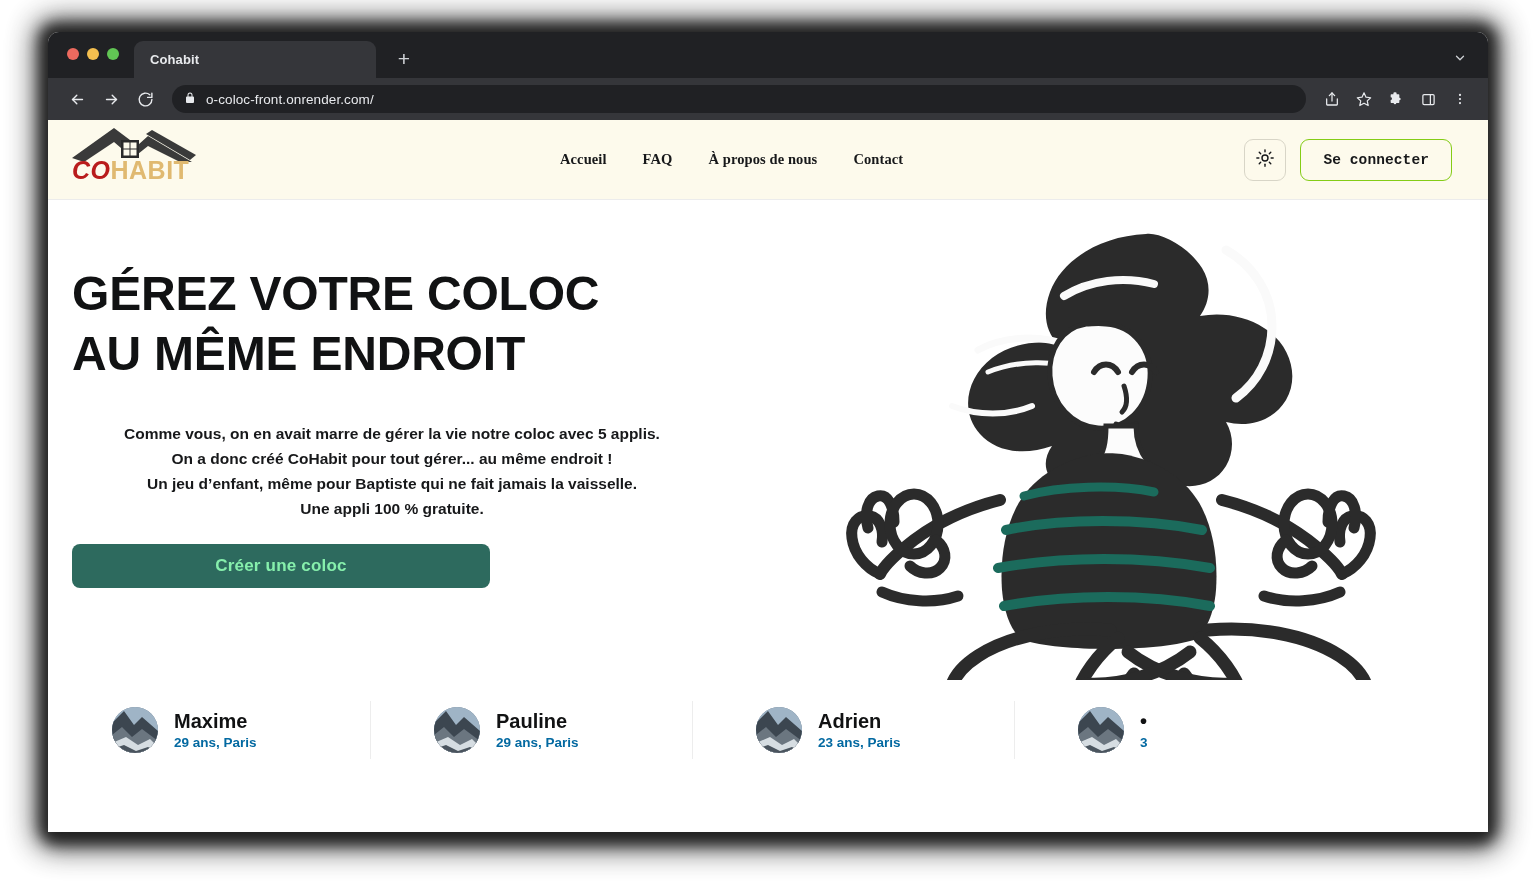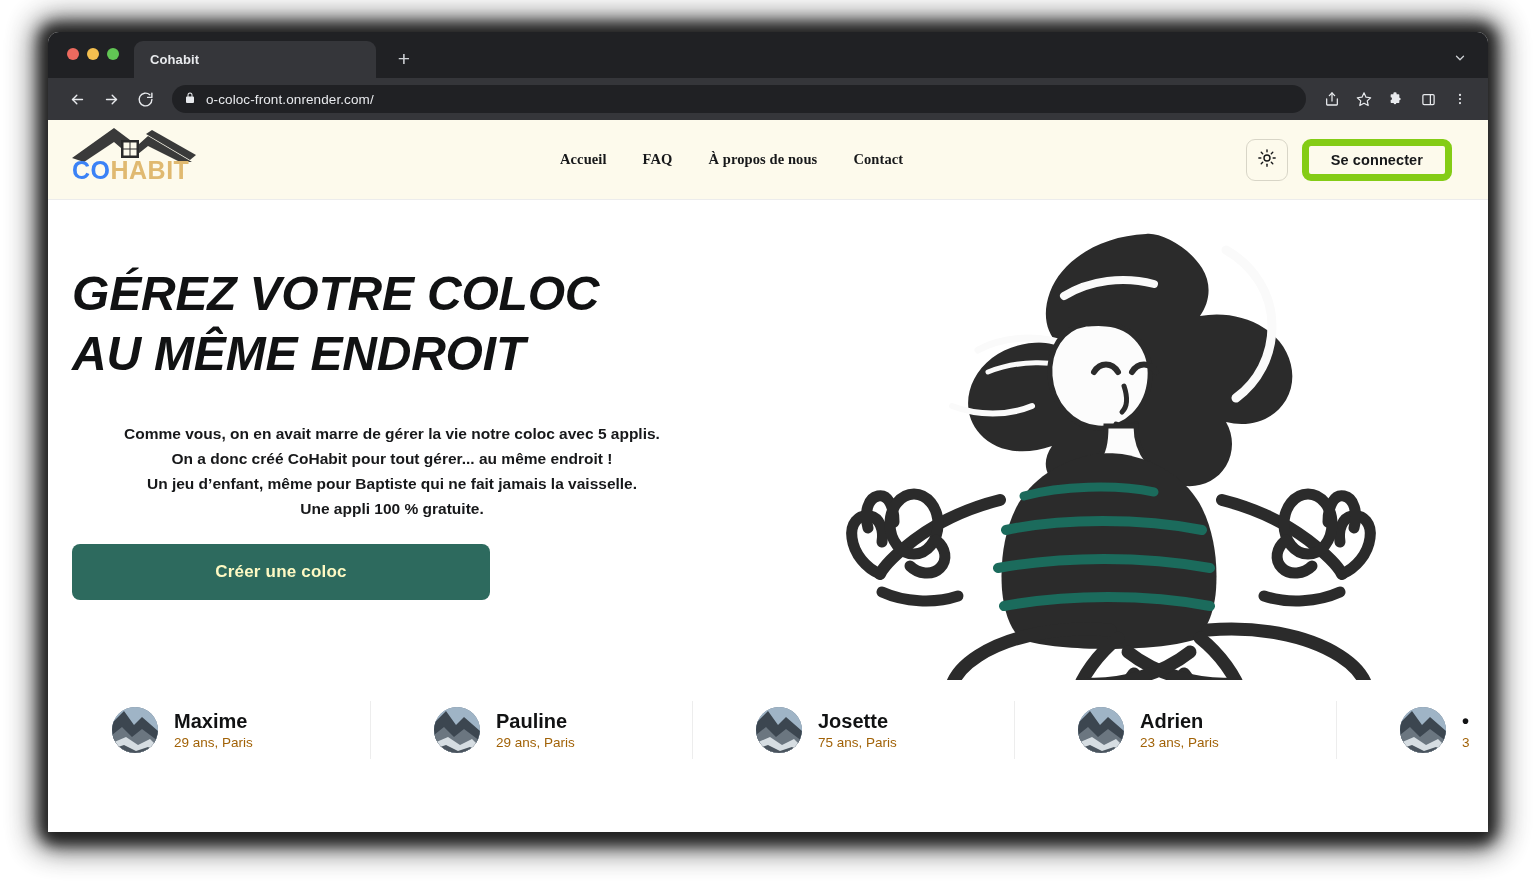--- a/index.html
+++ b/index.html
@@ -156,21 +156,21 @@
     left: 24px; top: 4px;
     width: 140px; height: 68px;
   }
   .logo-word {
     position: absolute;
     left: 0; top: 32px;
     font-size: 25px;
     font-weight: bold;
     letter-spacing: .5px;
   }
-  .logo-co { color: #3b82f6; }
+  .logo-co { color: #b91c1c; font-style: italic; }
   .logo-habit { color: #e0b970; }
 
   .nav {
     position: absolute;
     left: 512px;
     display: flex;
     align-items: center;
     gap: 36px;
     font-family: Liberation Serif, serif;
   }
@@ -192,67 +192,67 @@
   .theme-toggle {
     width: 42px; height: 42px;
     border: 1px solid #d8d5c7;
     border-radius: 9px;
     background: #fdfaec;
     display: flex; align-items: center; justify-content: center;
   }
   .signin {
     height: 42px;
     padding: 0 22px;
-    border: 7px solid #84cc16;
+    border: 1px solid #84cc16;
     border-radius: 9px;
     background: #fdfaec;
     display: flex; align-items: center;
     font-size: 14.5px;
     font-weight: bold;
     color: #17181a;
     letter-spacing: .1px;
+    font-family: Liberation Mono, monospace;
   }
 
   
   .hero {
     position: relative;
     height: 580px;
   }
   .hero-text {
     position: absolute;
     left: 24px;
     top: 64px;
     width: 640px;
   }
   .hero-title {
     font-size: 48px;
     font-weight: bold;
     line-height: 1.24;
     color: #111213;
     letter-spacing: -.2px;
-    font-style: italic;
   }
   .hero-para {
     margin-top: 38px;
     font-size: 15.5px;
     font-weight: bold;
     line-height: 1.62;
     color: #17181a;
     text-align: center;
   }
   .cta {
     position: absolute;
     left: 24px;
     top: 344px;
     width: 418px;
-    height: 56px;
+    height: 44px;
     background: #2d6a5e;
     border-radius: 8px;
     display: flex; align-items: center; justify-content: center;
-    color: #fef9c3;
+    color: #86efac;
     font-size: 17px;
     font-weight: bold;
     letter-spacing: .2px;
     border: none;
   }
 
   .hero-art {
     position: absolute;
     right: 20px;
     top: 0px;
@@ -296,22 +296,22 @@
   }
   .pname {
     font-size: 20px;
     font-weight: bold;
     color: #111213;
     line-height: 1.15;
     white-space: nowrap;
   }
   .pmeta {
     font-size: 13.5px;
-    font-weight: normal;
-    color: #a16207;
+    font-weight: bold;
+    color: #0369a1;
     margin-top: 2px;
     white-space: nowrap;
   }
 </style>
 </head>
 <body>
 
 <div class="desk">
   <div class="frame-shadow2"></div>
   <div class="frame-shadow"></div>
@@ -543,63 +543,48 @@
                 <path d="M0 36 L14 30 L26 38 L38 32 L46 40 L46 46 L0 46Z" fill="#d6dde2"></path>
                 <path d="M0 42 L12 38 L24 44 L36 40 L46 45 L46 46 L0 46Z" fill="#4a545e"></path>
               </svg>
             </div>
             <div>
               <div class="pname">Pauline</div>
               <div class="pmeta">29 ans, Paris</div>
             </div>
           </div>
 
+
           <div class="pcard">
             <div class="avatar">
               <svg width="46" height="46" viewBox="0 0 46 46">
                 <rect width="46" height="46" fill="#9fb4c6"></rect>
                 <path d="M0 16 L12 4 L22 18 L30 10 L46 24 L46 46 L0 46Z" fill="#3c4650"></path>
                 <path d="M0 28 L10 20 L20 30 L30 22 L46 34 L46 46 L0 46Z" fill="#6b7680"></path>
                 <path d="M0 36 L14 30 L26 38 L38 32 L46 40 L46 46 L0 46Z" fill="#d6dde2"></path>
                 <path d="M0 42 L12 38 L24 44 L36 40 L46 45 L46 46 L0 46Z" fill="#4a545e"></path>
               </svg>
             </div>
             <div>
-              <div class="pname">Josette</div>
-              <div class="pmeta">75 ans, Paris</div>
+              <div class="pname">Adrien</div>
+              <div class="pmeta">23 ans, Paris</div>
             </div>
           </div>
 
           <div class="pcard">
             <div class="avatar">
               <svg width="46" height="46" viewBox="0 0 46 46">
                 <rect width="46" height="46" fill="#9fb4c6"></rect>
                 <path d="M0 16 L12 4 L22 18 L30 10 L46 24 L46 46 L0 46Z" fill="#3c4650"></path>
                 <path d="M0 28 L10 20 L20 30 L30 22 L46 34 L46 46 L0 46Z" fill="#6b7680"></path>
                 <path d="M0 36 L14 30 L26 38 L38 32 L46 40 L46 46 L0 46Z" fill="#d6dde2"></path>
                 <path d="M0 42 L12 38 L24 44 L36 40 L46 45 L46 46 L0 46Z" fill="#4a545e"></path>
               </svg>
             </div>
             <div>
-              <div class="pname">Adrien</div>
-              <div class="pmeta">23 ans, Paris</div>
-            </div>
-          </div>
-
-          <div class="pcard">
-            <div class="avatar">
-              <svg width="46" height="46" viewBox="0 0 46 46">
-                <rect width="46" height="46" fill="#9fb4c6"></rect>
-                <path d="M0 16 L12 4 L22 18 L30 10 L46 24 L46 46 L0 46Z" fill="#3c4650"></path>
-                <path d="M0 28 L10 20 L20 30 L30 22 L46 34 L46 46 L0 46Z" fill="#6b7680"></path>
-                <path d="M0 36 L14 30 L26 38 L38 32 L46 40 L46 46 L0 46Z" fill="#d6dde2"></path>
-                <path d="M0 42 L12 38 L24 44 L36 40 L46 45 L46 46 L0 46Z" fill="#4a545e"></path>
-              </svg>
-            </div>
-            <div>
               <div class="pname">•</div>
               <div class="pmeta">3</div>
             </div>
           </div>
 
         </div>
       </div>
     </div>
   </div>
 </div>

